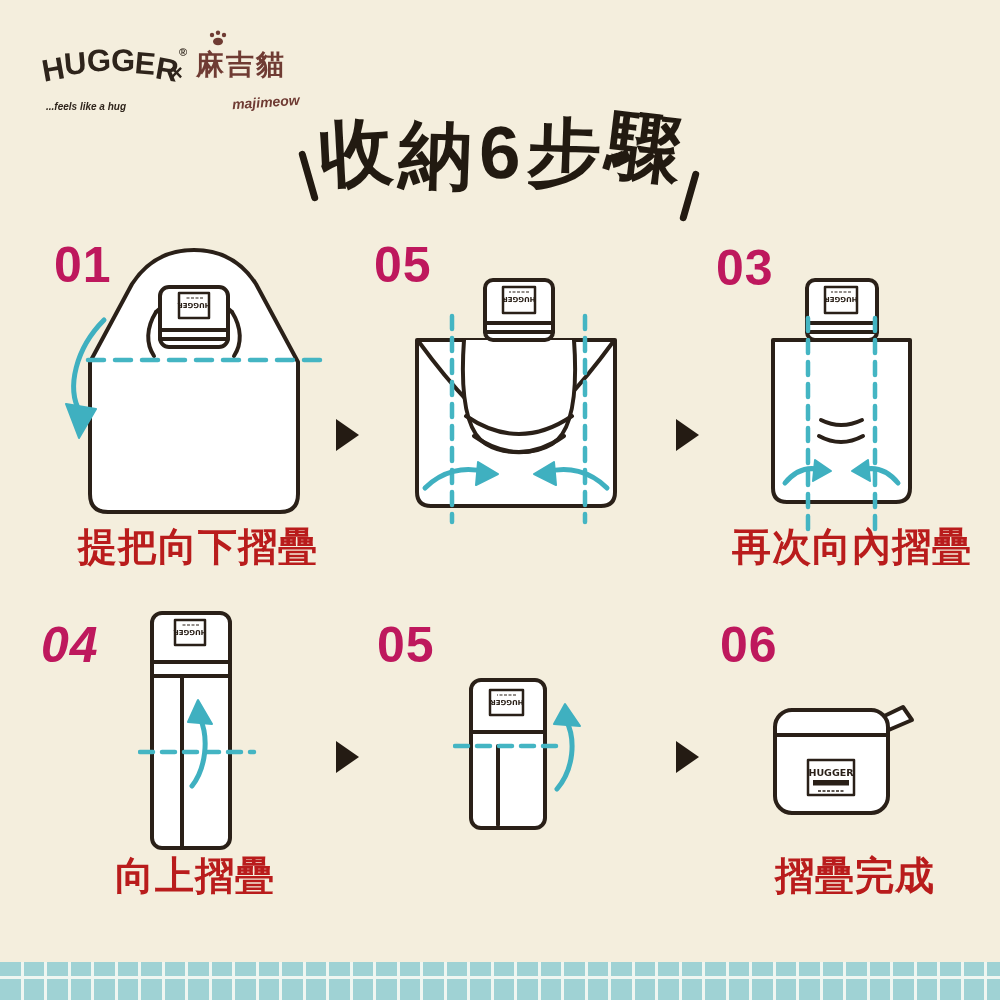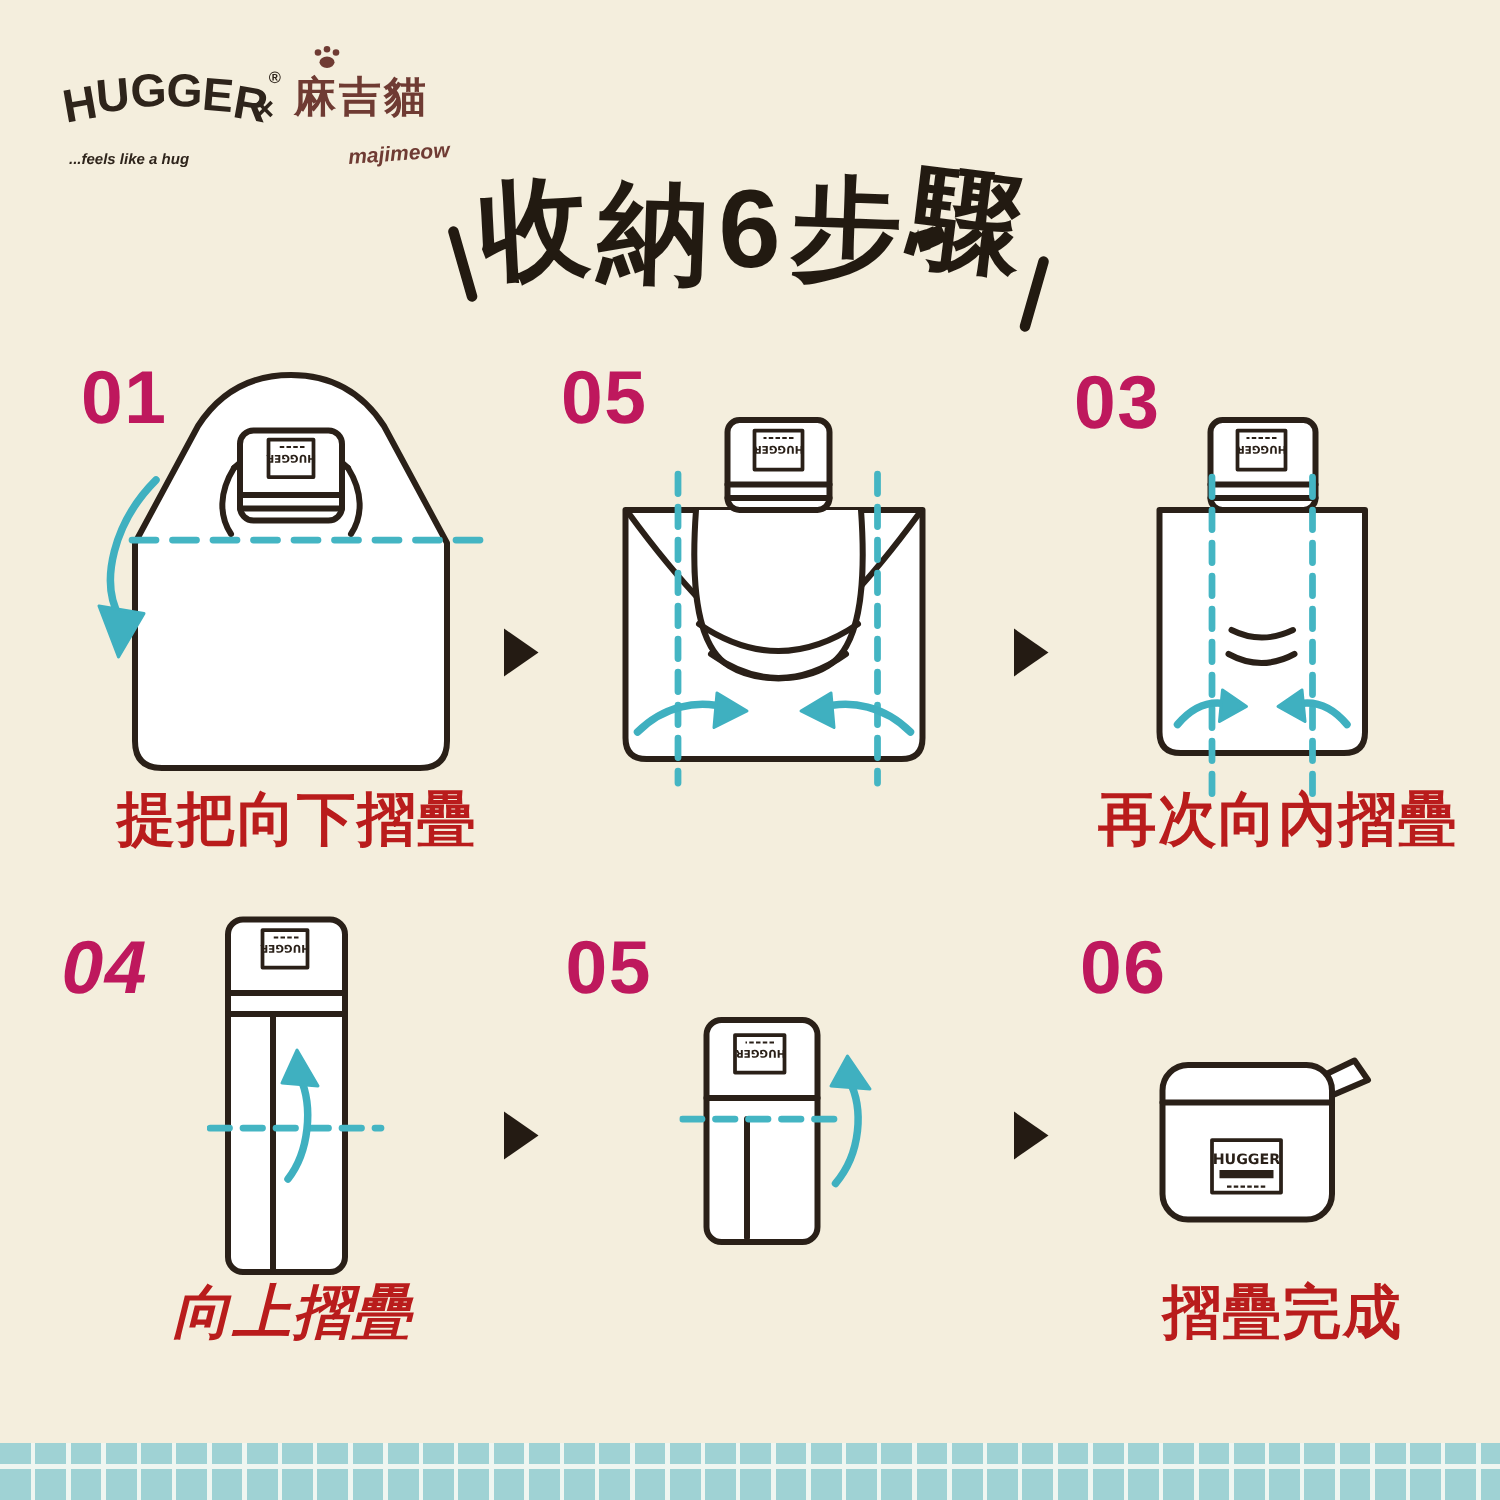--- a/index.html
+++ b/index.html
@@ -180,18 +180,18 @@
     </g>
   </svg>
 
   <div class="next-arrow" style="left:336px;top:419px;"></div>
   <div class="next-arrow" style="left:676px;top:419px;"></div>
   <div class="next-arrow" style="left:336px;top:741px;"></div>
   <div class="next-arrow" style="left:676px;top:741px;"></div>
 
   <div class="caption" style="left:48px;width:300px;top:526px;">提把向下摺疊</div>
   <div class="caption" style="left:702px;width:300px;top:526px;">再次向內摺疊</div>
-  <div class="caption" style="left:45px;width:300px;top:855px;font-style:italic;">向上摺疊</div>
+  <div class="caption" style="left:45px;width:300px;top:855px;">向上摺疊</div>
   <div class="caption" style="left:705px;width:300px;top:855px;">摺疊完成</div>
 
   <div class="tile-strip"></div>
 
 </div>
 
 </body></html>

